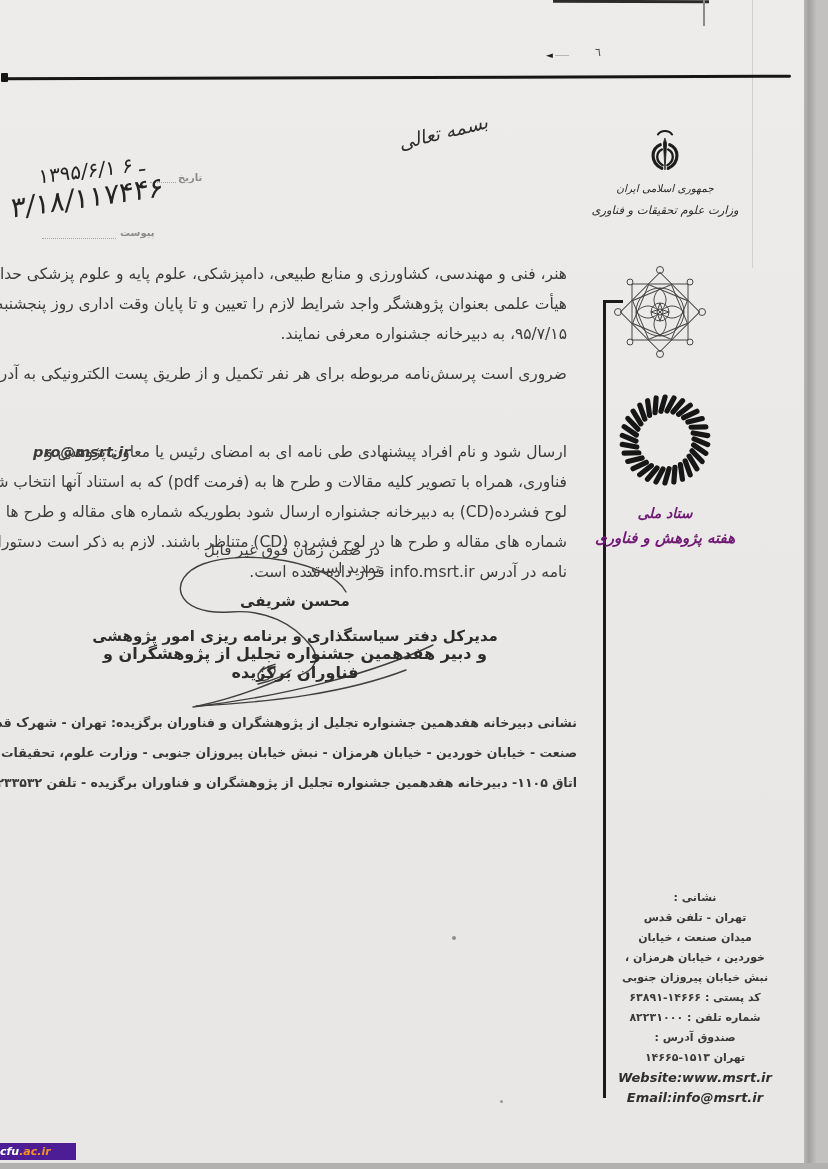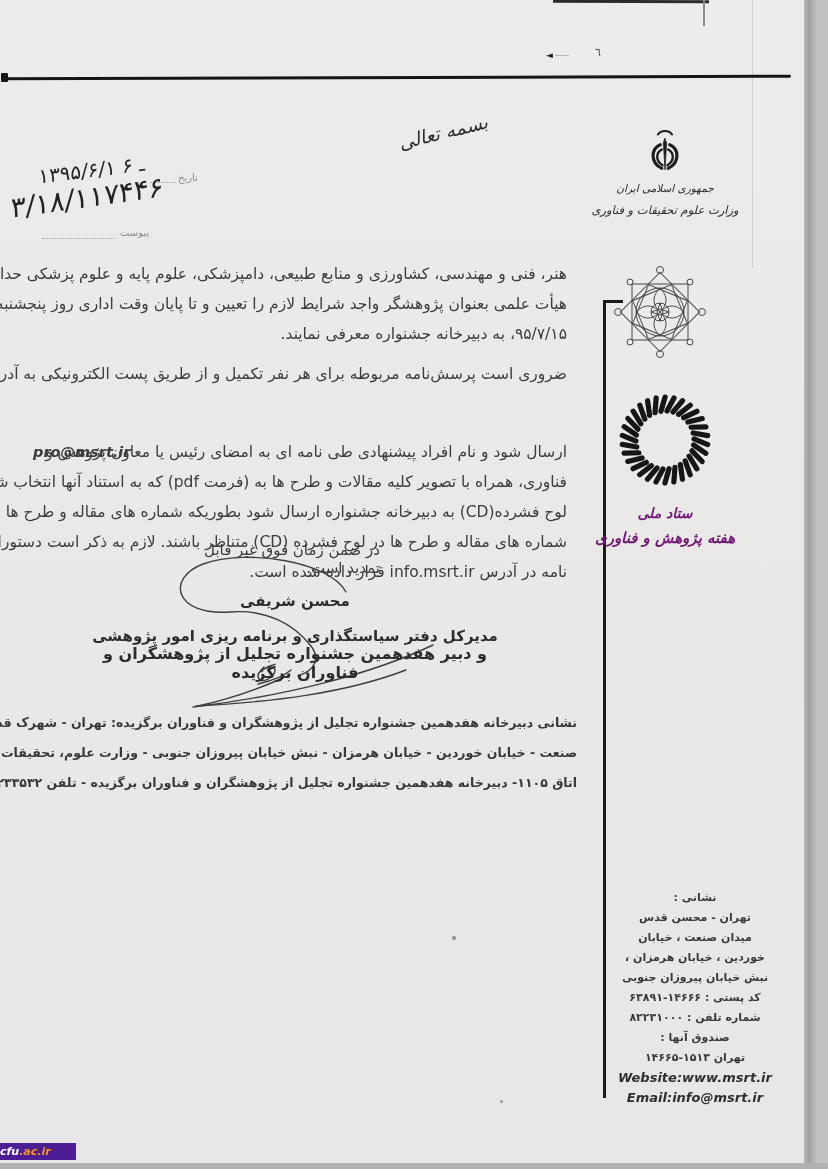--- a/index.html
+++ b/index.html
@@ -24,21 +24,21 @@
 
   
   .besmele{left:383px;top:121px;width:120px;font-size:19px;font-style:italic;color:#2e2e2e;
            transform:rotate(-14deg);direction:rtl;text-align:center;}
   .emblem{left:641px;top:129px;}
   .hdr-line{direction:rtl;text-align:center;color:#2b2b2b;font-style:italic;}
   .hdr1{left:597px;top:182px;width:136px;font-size:10.5px;}
   .hdr2{left:582px;top:203px;width:166px;font-size:11.5px;}
 
   
-  .lbl{color:#8d8b89;font-size:10px;direction:rtl;}
+  .lbl{color:#8d8b89;font-size:10px;direction:rtl;font-weight:bold;}
   .dotline{border-bottom:1px dotted #a9a7a5;height:1px;}
   .hw{color:#242424;direction:ltr;white-space:nowrap;}
   .hw-date{left:38px;top:158px;font-size:20px;transform:rotate(-7deg) skewX(-6deg);}
   .hw-num{left:10px;top:181px;font-size:28px;transform:rotate(-8deg) skewX(-8deg);letter-spacing:2px;}
 
   
   .bodytext{left:33px;width:534px;direction:rtl;color:#3c3c3c;font-size:15.5px;}
   .jline{height:30px;line-height:30px;text-align:justify;text-align-last:justify;white-space:nowrap;position:relative;}
   .jlast{height:30px;line-height:30px;text-align:right;}
   .pad-latin{padding-left:96px;margin-top:48px;}
@@ -225,27 +225,27 @@
           <line x1="2" y1="-29" x2="9" y2="-42" transform="rotate(348)"></line>
         </g>
     </svg>
   </div>
 
   <div class="abs hq hq1">ستاد ملی</div>
   <div class="abs hq hq2">هفته پژوهش و فناوری</div>
 
   <div class="abs addr">
     <div>نشانی :</div>
-    <div>تهران - محسن قدس</div>
+    <div>تهران - تلفن قدس</div>
     <div>میدان صنعت ، خیابان</div>
     <div>خوردین ، خیابان هرمزان ،</div>
     <div>نبش خیابان پیروزان جنوبی</div>
     <div>کد پستی : ۱۴۶۶۶-۶۳۸۹۱</div>
     <div>شماره تلفن : ۸۲۲۳۱۰۰۰</div>
-    <div>صندوق آنها :</div>
+    <div>صندوق آدرس :</div>
     <div>تهران ۱۵۱۳-۱۴۶۶۵</div>
     <div class="latin">Website:www.msrt.ir</div>
     <div class="latin">Email:info@msrt.ir</div>
   </div>
 
   <div class="abs speck1"></div>
   <div class="abs speck2"></div>
 
   <div class="abs wm">
     <span>cfu</span><span class="suffix">.ac.ir</span>

